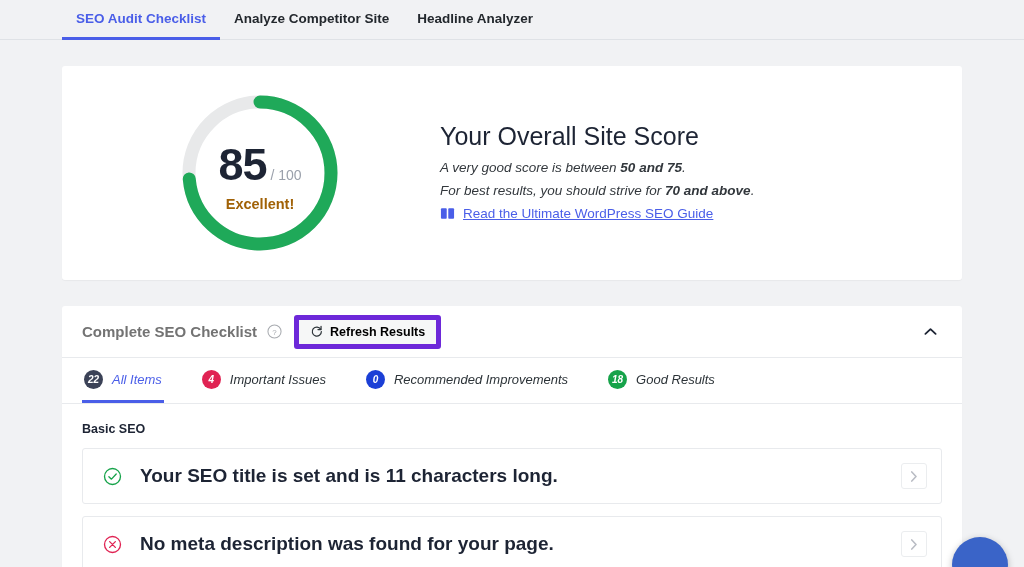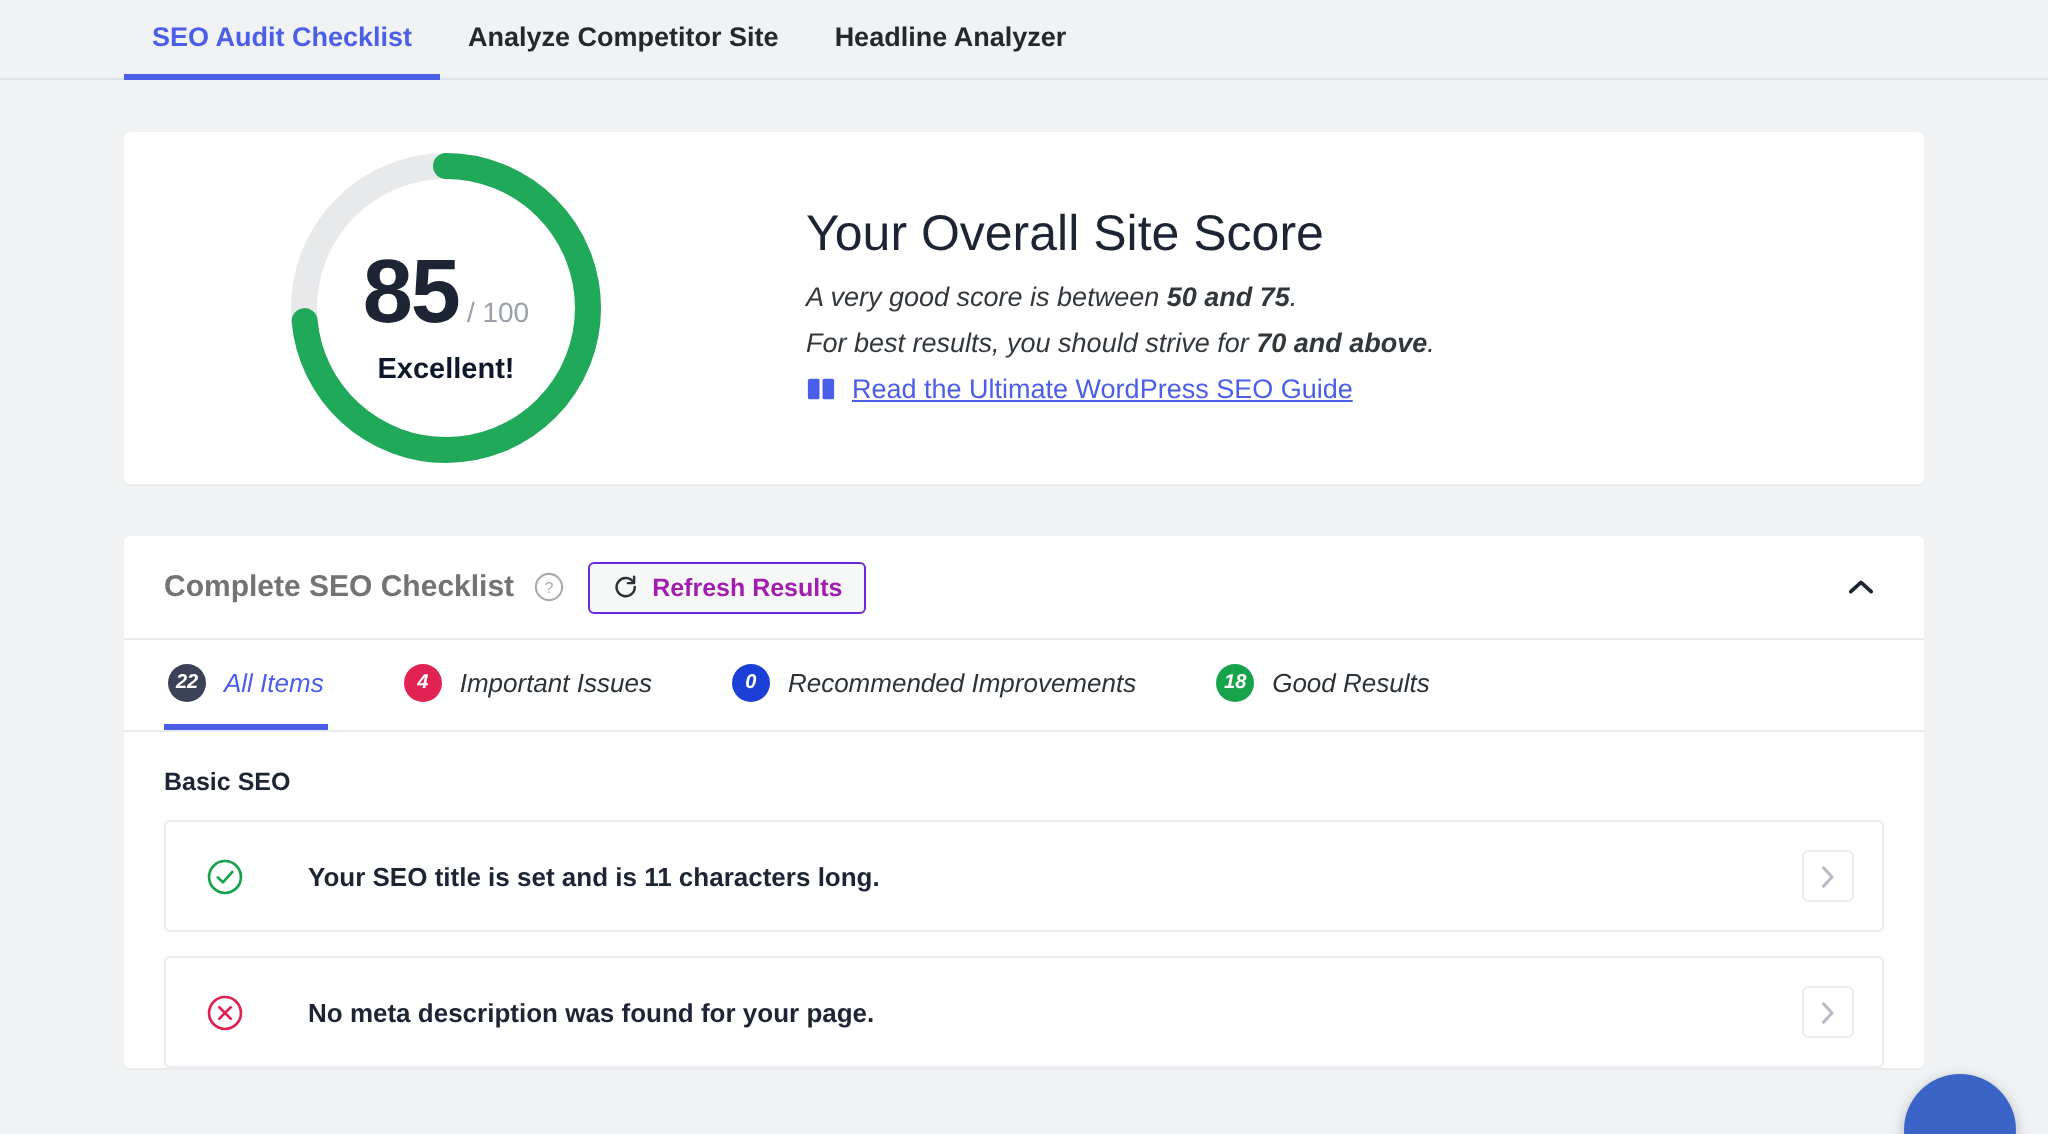--- a/index.html
+++ b/index.html
@@ -38,24 +38,24 @@
   .card {
     background: #ffffff;
     margin: 0 62px;
     border-radius: 3px;
     box-shadow: 0 1px 1px rgba(0,0,0,.04);
   }
 
   
   .score-card {
     margin-top: 26px;
-    height: 176px;
+    height: 214px;
     display: flex;
     align-items: center;
-    padding-left: 79px;
+    padding-left: 116px;
   }
   .gauge {
     position: relative;
     width: 164px; height: 164px;
     flex: none;
     margin-right: 54px;
   }
   .gauge svg { display: block; transform: rotate(-90deg); }
   .gauge-center {
     position: absolute; inset: 0;
@@ -66,21 +66,21 @@
   .gauge-num-row { display: flex; align-items: baseline; }
   .gauge-value {
     font-size: 45px; font-weight: bold;
     color: #1d2434; letter-spacing: -1px;
   }
   .gauge-total {
     font-size: 14px; color: #9aa0ab; margin-left: 4px;
   }
   .gauge-label {
     font-size: 14.5px; font-weight: bold;
-    color: #0f172a; margin-top: 5px;
+    color: #a16207; margin-top: 5px;
   }
 
   .score-text { padding-bottom: 4px; margin-left: 44px; }
   .score-title {
     font-size: 25px; color: #1d2434;
     font-weight: normal; margin-bottom: 9px;
   }
   .score-line {
     font-size: 13.5px; color: #32373c;
     margin-bottom: 8px;
@@ -102,24 +102,24 @@
     height: 52px; display: flex; align-items: center;
     padding: 0 20px; border-bottom: 1px solid #e8eaed;
   }
   .cl-title {
     font-size: 15px; font-weight: bold; color: #737373;
   }
   .help-icon { margin-left: 10px; display: block; cursor: pointer; }
   .refresh-btn {
     margin-left: 12px;
     display: flex; align-items: center; gap: 7px;
-    background: #f6f7f7; border: 1px solid #6d28d9;
+    background: #f6f7f7; border: 5px solid #6d28d9;
     border-radius: 3px;
     padding: 5px 11px;
-    font-size: 12.5px; font-weight: bold; color: #a21caf;
+    font-size: 12.5px; font-weight: bold; color: #000000;
     cursor: pointer;
   }
   .collapse-btn {
     margin-left: auto; cursor: pointer;
     display: flex; align-items: center; justify-content: center;
     width: 24px; height: 24px;
   }
 
   
   .cl-tabs {
@@ -150,22 +150,22 @@
   .item-row {
     height: 56px;
     border: 1px solid #e8eaed; border-radius: 3px;
     display: flex; align-items: center;
     padding: 0 14px 0 20px;
     margin-bottom: 12px;
     background: #fff; cursor: pointer;
   }
   .item-icon { flex: none; display: block; }
   .item-text {
-    font-size: 13px; font-weight: bold;
-    color: #1d2434; margin-left: 32px;
+    font-size: 19px; font-weight: bold;
+    color: #1d2434; margin-left: 18px;
   }
   .item-chevron {
     margin-left: auto;
     width: 26px; height: 26px;
     border: 1px solid #ebedef; border-radius: 3px;
     display: flex; align-items: center; justify-content: center;
     cursor: pointer;
   }
 
   

